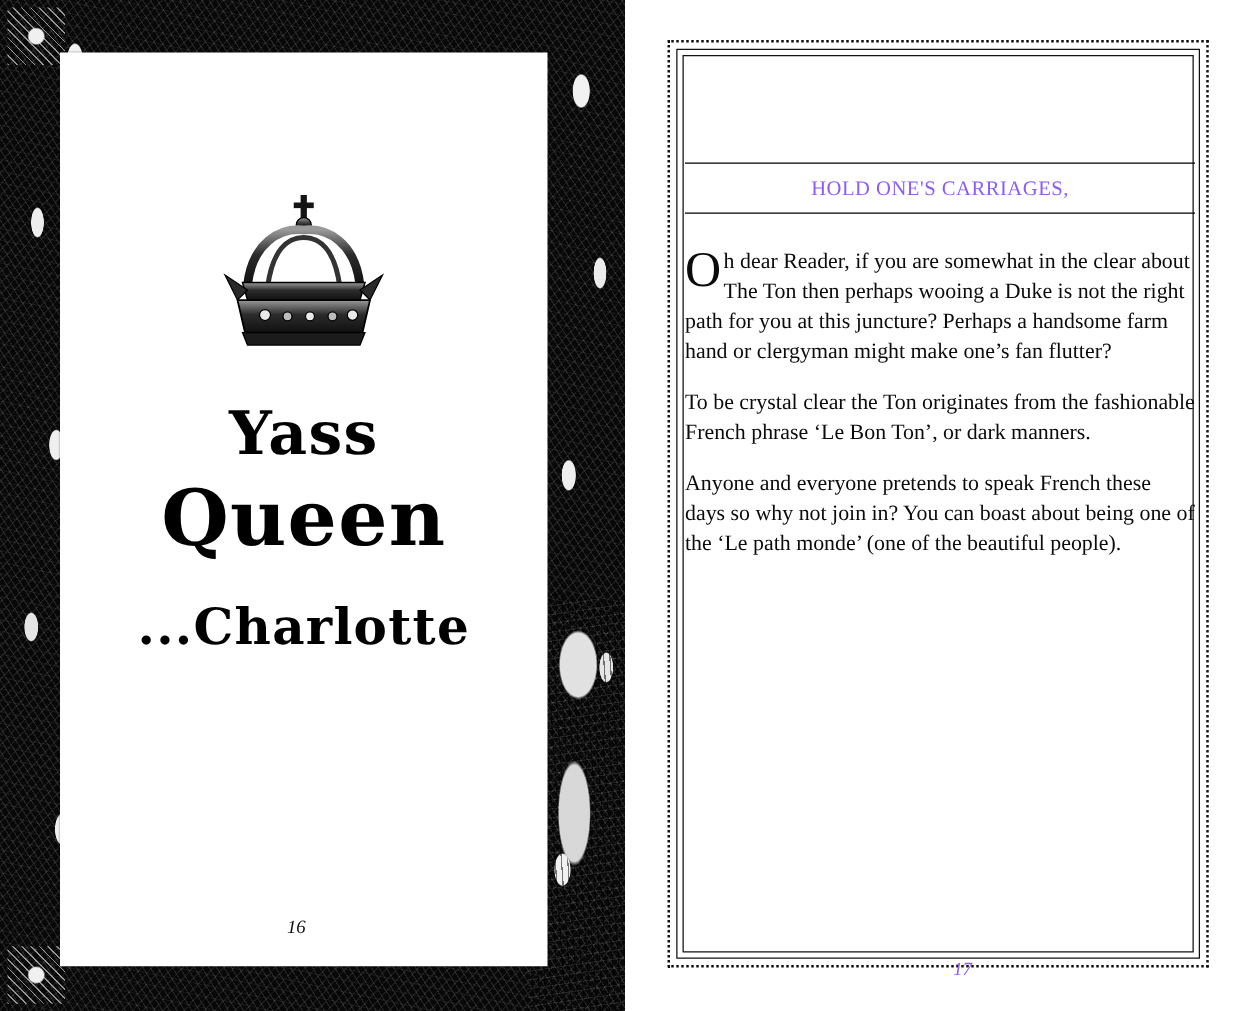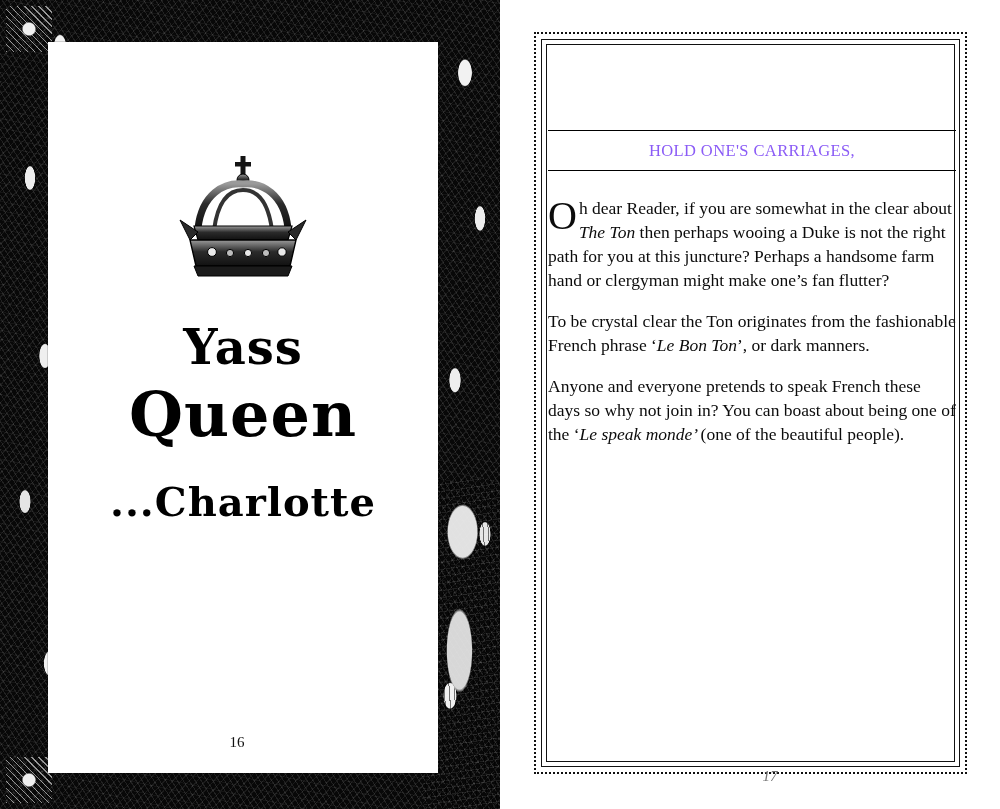--- a/index.html
+++ b/index.html
@@ -111,20 +111,21 @@
     line-height: .98;
   }
   .gothic-1 { font-size: 48px; }
   .gothic-2 { font-size: 62px; margin-top: 14px; }
   .gothic-3 { font-size: 40px; margin-top: 36px; }
   .folio-left {
     position: absolute;
     left: 0; right: 12px;
     bottom: 22px;
     text-align: center;
+    font-style: italic;
     font-size: 15px;
     color: #111;
   }
 
   
   .page-right {
     position: relative;
     width: 500px;
     height: 809px;
     background: #ffffff;
@@ -176,29 +177,29 @@
     text-align: left;
   }
   .para.first { position: relative; }
   .dropcap {
     float: left;
     font-size: 40px;
     line-height: 33px;
     padding: 2px 2px 0 0;
     font-family: "Liberation Serif", serif;
   }
-  .it { font-style: italic; }
+  .it { }
   .folio-right {
     position: absolute;
     left: 0; right: 0;
     bottom: 24px;
     text-align: center;
     font-style: italic;
     font-size: 15px;
-    color: #737373;
+    color: #8b5cf6;
     padding-left: 40px;
   }
 </style>
 </head>
 <body>
 
 <div class="spread">
 
   <div class="page-left">
     <div class="foliage"></div>
@@ -262,19 +263,19 @@
     <div class="content">
       <div class="head-rule"></div>
       <div class="chapter-head">
         <div>HOLD ONE'S CARRIAGES,</div>
       </div>
       <div class="head-rule"></div>
 
       <div class="body-copy" id="body-copy">
           <p class="para first"><span class="dropcap">O</span><span>h dear Reader, if you are somewhat in the clear about </span><span class="it">The Ton</span><span> then perhaps wooing a Duke is not the right path for you at this juncture? Perhaps a handsome farm hand or clergyman might make one’s fan flutter?</span></p>
           <p class="para"><span>To be crystal clear the Ton originates from the fashionable French phrase ‘</span><span class="it">Le Bon Ton</span><span>’, or dark manners.</span></p>
-          <p class="para"><span>Anyone and everyone pretends to speak French these days so why not join in? You can boast about being one of the ‘</span><span class="it">Le speak monde’ </span><span>(one of the beautiful people).</span></p>
+          <p class="para"><span>Anyone and everyone pretends to speak French these days so why not join in? You can boast about being one of the ‘</span><span class="it">Le path monde’ </span><span>(one of the beautiful people).</span></p>
         </div>
     </div>
 
     <div class="folio-right">17</div>
   </div>
 </div>
 
 </body></html>

